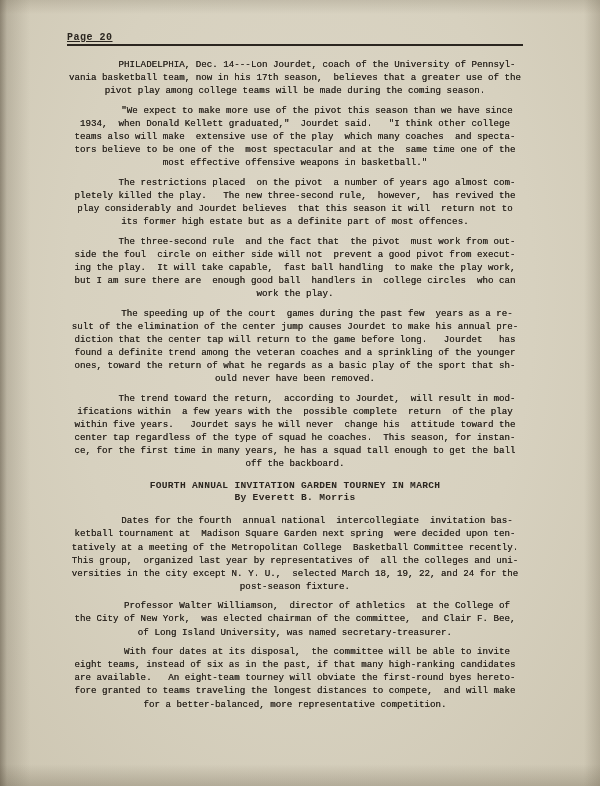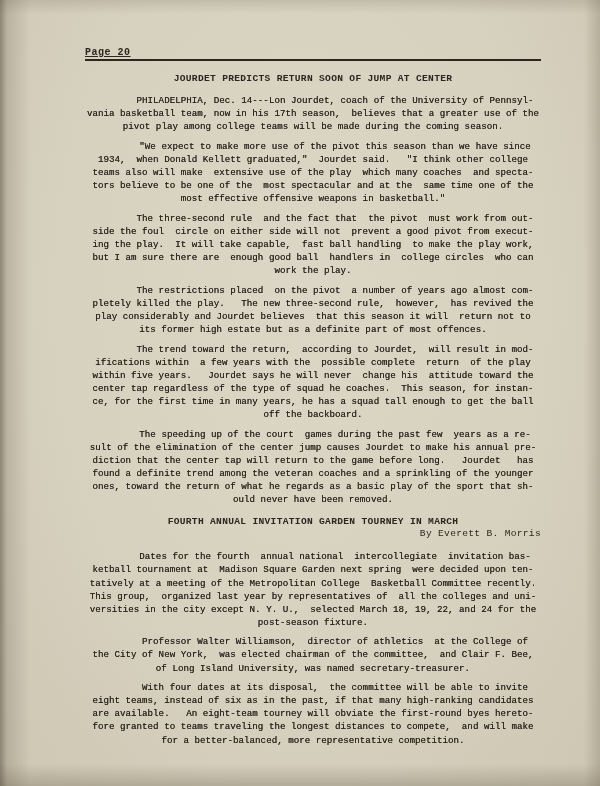--- a/index.html
+++ b/index.html
@@ -17,25 +17,24 @@
     height: 786px;
     background:
       linear-gradient(90deg, rgba(74,64,48,0.50) 0px, rgba(74,64,48,0.18) 7px, rgba(74,64,48,0.0) 30px),
       linear-gradient(270deg, rgba(110,100,80,0.28) 0px, rgba(110,100,80,0.0) 16px),
       linear-gradient(0deg, rgba(110,100,80,0.32) 0px, rgba(110,100,80,0.0) 22px),
       linear-gradient(180deg, rgba(110,100,80,0.20) 0px, rgba(110,100,80,0.0) 14px),
       radial-gradient(ellipse at 50% 38%, #dcd6c6 0%, #d7d1bf 55%, #cdc6b2 100%);
   }
   .content {
     position: absolute;
-    left: 85px;
+    left: 67px;
     top: 32px;
     width: 456px;
     color: #2b2620;
-    margin-top: 15px;
   }
   .page-header {
     display: flex;
     align-items: flex-end;
     border-bottom: 2px solid #2b2620;
     padding-bottom: 1px;
     margin-bottom: 12px;
   }
   .page-num {
     font-size: 10px;
@@ -51,22 +50,22 @@
     font-weight: bold;
     text-align: center;
     letter-spacing: 0.3px;
     white-space: pre;
   }
   .title-2 {
     margin: 10px 0 0 0;
   }
   .byline {
     font-size: 9.6px;
-    font-weight: normal;
-    text-align: right;
+    font-weight: bold;
+    text-align: center;
     letter-spacing: 0.3px;
     margin: 0 0 10px 0;
     line-height: 13.1px;
   }
   p.body {
     margin: 0 0 6.5px 0;
     font-size: 9.2px;
     line-height: 13.1px;
     white-space: pre-wrap;
     text-shadow: 0 0 0.5px rgba(43,38,32,0.85);
@@ -78,50 +77,49 @@
 
 <div class="page">
   <div class="content">
 
     <div class="page-header">
       <span class="page-num">Page 20</span>
       <span class="header-rule"></span>
     </div>
 
     <article>
-      <h2 class="title">JOURDET PREDICTS RETURN SOON OF JUMP AT CENTER</h2>
       <p class="body">        PHILADELPHIA, Dec. 14---Lon Jourdet, coach of the University of Pennsyl-
 vania basketball team, now in his 17th season,  believes that a greater use of the
 pivot play among college teams will be made during the coming season.</p>
       <p class="body">        "We expect to make more use of the pivot this season than we have since
 1934,  when Donald Kellett graduated,"  Jourdet said.   "I think other college
 teams also will make  extensive use of the play  which many coaches  and specta-
 tors believe to be one of the  most spectacular and at the  same time one of the
 most effective offensive weapons in basketball."</p>
+      <p class="body">        The restrictions placed  on the pivot  a number of years ago almost com-
+pletely killed the play.   The new three-second rule,  however,  has revived the
+play considerably and Jourdet believes  that this season it will  return not to
+its former high estate but as a definite part of most offences.</p>
       <p class="body">        The three-second rule  and the fact that  the pivot  must work from out-
 side the foul  circle on either side will not  prevent a good pivot from execut-
 ing the play.  It will take capable,  fast ball handling  to make the play work,
 but I am sure there are  enough good ball  handlers in  college circles  who can
 work the play.</p>
-      <p class="body">        The restrictions placed  on the pivot  a number of years ago almost com-
-pletely killed the play.   The new three-second rule,  however,  has revived the
-play considerably and Jourdet believes  that this season it will  return not to
-its former high estate but as a definite part of most offences.</p>
+      <p class="body">        The speeding up of the court  games during the past few  years as a re-
+sult of the elimination of the center jump causes Jourdet to make his annual pre-
+diction that the center tap will return to the game before long.   Jourdet   has
+found a definite trend among the veteran coaches and a sprinkling of the younger
+ones, toward the return of what he regards as a basic play of the sport that sh-
+ould never have been removed.</p>
       <p class="body">        The trend toward the return,  according to Jourdet,  will result in mod-
 ifications within  a few years with the  possible complete  return  of the play
 within five years.   Jourdet says he will never  change his  attitude toward the
 center tap regardless of the type of squad he coaches.  This season, for instan-
 ce, for the first time in many years, he has a squad tall enough to get the ball
 off the backboard.</p>
-      <p class="body">        The speeding up of the court  games during the past few  years as a re-
-sult of the elimination of the center jump causes Jourdet to make his annual pre-
-diction that the center tap will return to the game before long.   Jourdet   has
-found a definite trend among the veteran coaches and a sprinkling of the younger
-ones, toward the return of what he regards as a basic play of the sport that sh-
-ould never have been removed.</p>
     </article>
 
     <article>
       <h2 class="title title-2">FOURTH ANNUAL INVITATION GARDEN TOURNEY IN MARCH</h2>
       <div class="byline">By Everett B. Morris</div>
       <p class="body">        Dates for the fourth  annual national  intercollegiate  invitation bas-
 ketball tournament at  Madison Square Garden next spring  were decided upon ten-
 tatively at a meeting of the Metropolitan College  Basketball Committee recently.
 This group,  organized last year by representatives of  all the colleges and uni-
 versities in the city except N. Y. U.,  selected March 18, 19, 22, and 24 for the

